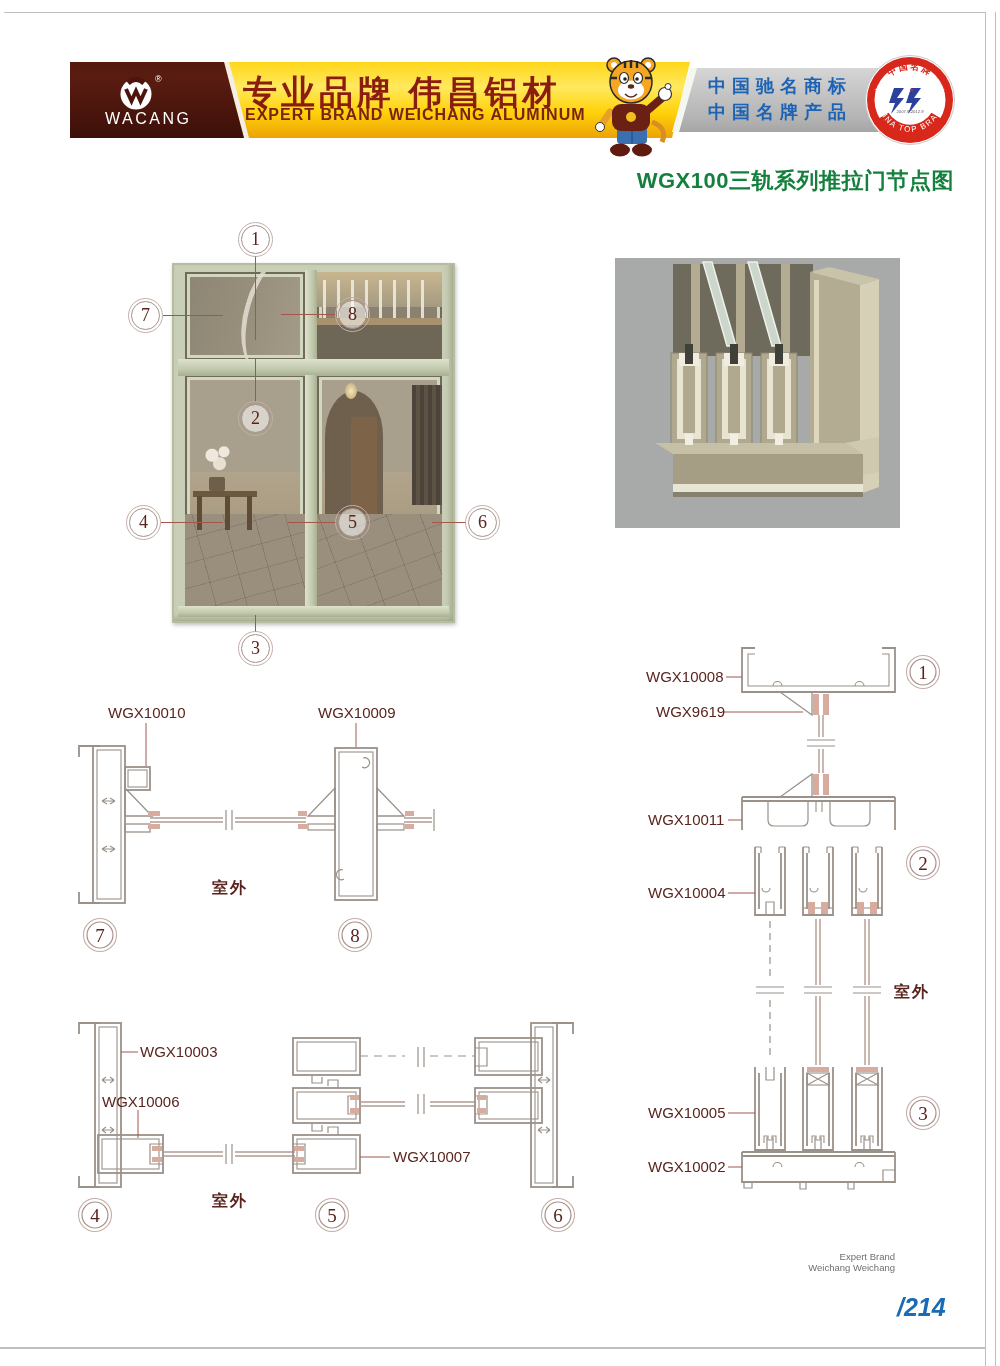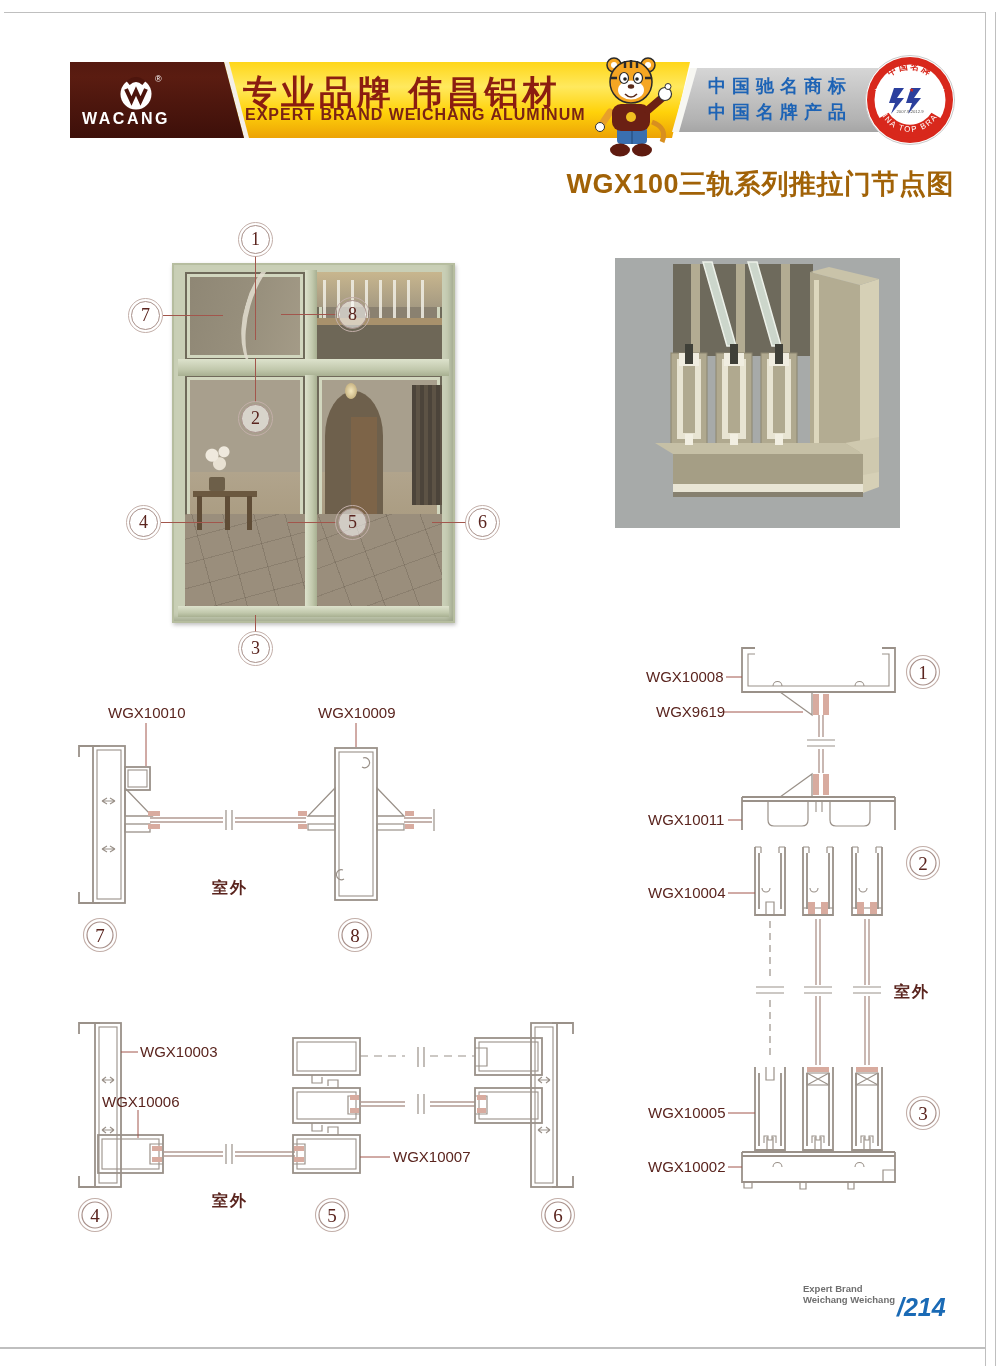--- a/index.html
+++ b/index.html
@@ -9,42 +9,42 @@
   
   .rule{position:absolute;background:#bfbfbf;}
   
   .band{position:absolute;}
   .slogan-cn{position:absolute;left:243px;top:70px;width:400px;font-size:34px;font-weight:bold;
              color:#8b1d10;letter-spacing:4px;white-space:nowrap;}
   .slogan-en{position:absolute;left:245px;top:106px;width:420px;font-size:16px;font-weight:bold;
              color:#7a2315;letter-spacing:1px;white-space:nowrap;}
   .honor{position:absolute;left:690px;width:180px;text-align:center;font-size:18px;font-weight:bold;
          color:#1d63b5;letter-spacing:6px;white-space:nowrap;}
-  .wacang{position:absolute;left:76px;top:110px;width:100px;text-align:center;color:#fff;
-          font-size:16px;font-weight:bold;letter-spacing:2.5px;}
-  .title{position:absolute;right:46px;top:166px;font-size:27px;font-weight:800;color:#a16207;
+  .wacang{position:absolute;left:105px;top:110px;width:100px;text-align:left;color:#fff;
+          font-size:16px;font-weight:normal;letter-spacing:2.5px;}
+  .title{position:absolute;right:46px;top:166px;font-size:22px;font-weight:800;color:#15803d;
          letter-spacing:.5px;white-space:nowrap;}
   
   .photo{position:absolute;left:172px;top:263px;width:283px;height:360px;background:#c9cfb6;
          box-shadow:inset 0 0 0 2px #b6bd9f, inset -4px -4px 7px #99a186, 1px 2px 4px rgba(0,0,0,.25);}
   .pane{position:absolute;box-shadow:inset 0 0 0 2px #6f6a5a, inset 0 0 0 5px #d2d7bf;overflow:hidden;}
   .frame-bar{position:absolute;background:linear-gradient(180deg,#dde2cc,#c2c9ad 60%,#a8b091);}
   .frame-stile{position:absolute;background:linear-gradient(90deg,#dde2cc,#c2c9ad 60%,#a8b091);}
   
   .callout{position:absolute;width:27px;height:27px;border:1.4px solid #a8908a;border-radius:50%;
            outline:1px solid #c3afa9;outline-offset:2px;display:flex;align-items:center;justify-content:center;
            font-family:"Liberation Serif", serif;font-size:18px;color:#5a241e;background:rgba(255,255,255,.55);}
   .lead{position:absolute;background:#a2564c;}
   
   svg text{font-family:"Liberation Sans", sans-serif;}
   .lbl{fill:#5a241e;font-size:15px;}
   .outdoor{fill:#5a241e;font-size:16px;font-weight:bold;letter-spacing:2px;}
   .secnum{fill:#5a241e;font-size:19px;font-family:"Liberation Serif", serif;}
   
-  .foot-sm{position:absolute;right:105px;top:1284px;text-align:left;color:#6f6f6f;font-size:9.5px;line-height:10.5px;font-weight:bold;}
+  .foot-sm{position:absolute;right:105px;top:1252px;text-align:right;color:#6f6f6f;font-size:9.5px;line-height:10.5px;}
   .foot-pg{position:absolute;left:897px;top:1293px;color:#1a6ab5;font-size:25px;font-weight:800;font-style:italic;}
 </style>
 </head>
 <body>
 
 <div class="page">
 
   <div class="rule" style="left:4px;top:12px;width:981px;height:1px;"></div>
   <div class="rule" style="left:985px;top:12px;width:1px;height:1354px;"></div>
   <div class="rule" style="left:995px;top:12px;width:1px;height:1354px;"></div>

